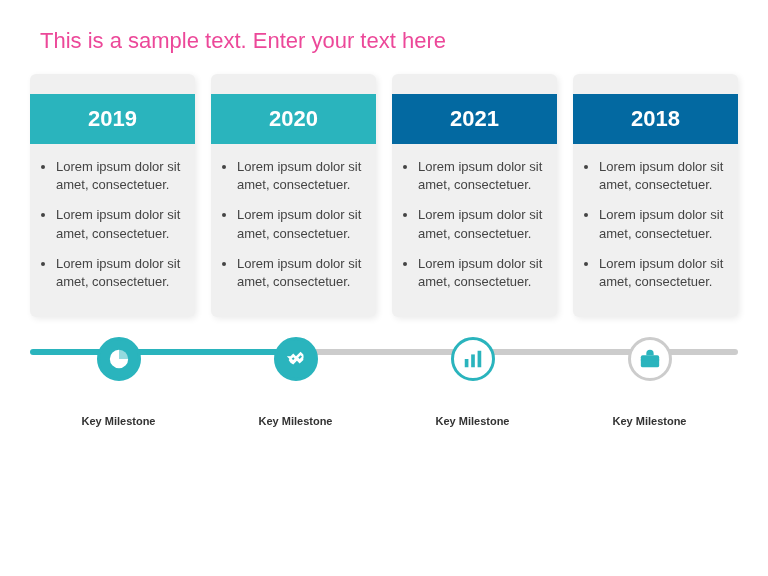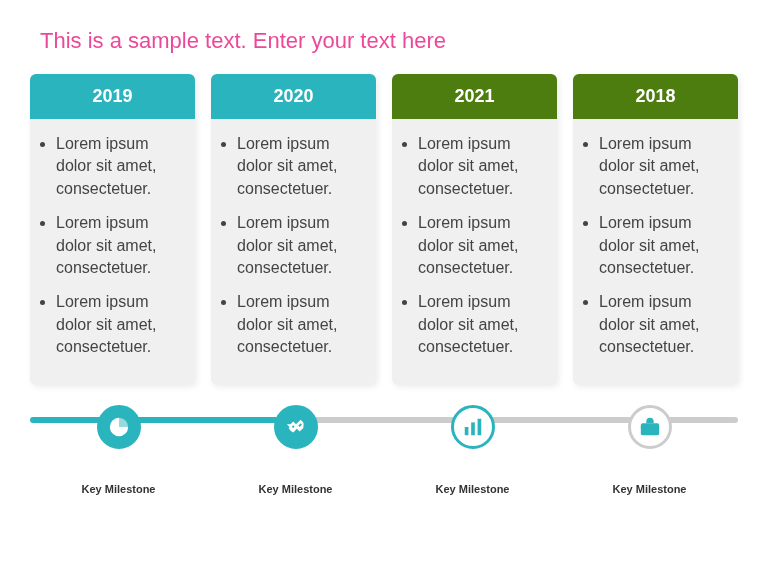--- a/index.html
+++ b/index.html
@@ -39,38 +39,39 @@
       border-radius: 6px;
       overflow: hidden;
       box-shadow: 2px 2px 6px rgba(0,0,0,0.08);
       min-height: 240px;
     }
 
     .card-header {
       padding: 12px 10px;
       text-align: center;
       color: #ffffff;
-      font-size: 18px;
+      font-size: 22px;
       font-weight: bold;
+      margin-top: 20px;
     }
 
     .card-header.teal { background: #2ab4bd; }
-    .card-header.dark-blue { background: #4d7c0f; }
+    .card-header.dark-blue { background: #0369a1; }
 
     .card-body {
       padding: 14px 14px 14px 10px;
     }
 
     .card-body ul {
       list-style: disc;
       padding-left: 16px;
     }
 
     .card-body ul li {
-      font-size: 16px;
+      font-size: 13px;
       color: #444444;
       margin-bottom: 12px;
       line-height: 1.4;
     }
 
     
     .timeline-section {
       width: 100%;
       position: relative;
       margin-top: 10px;

